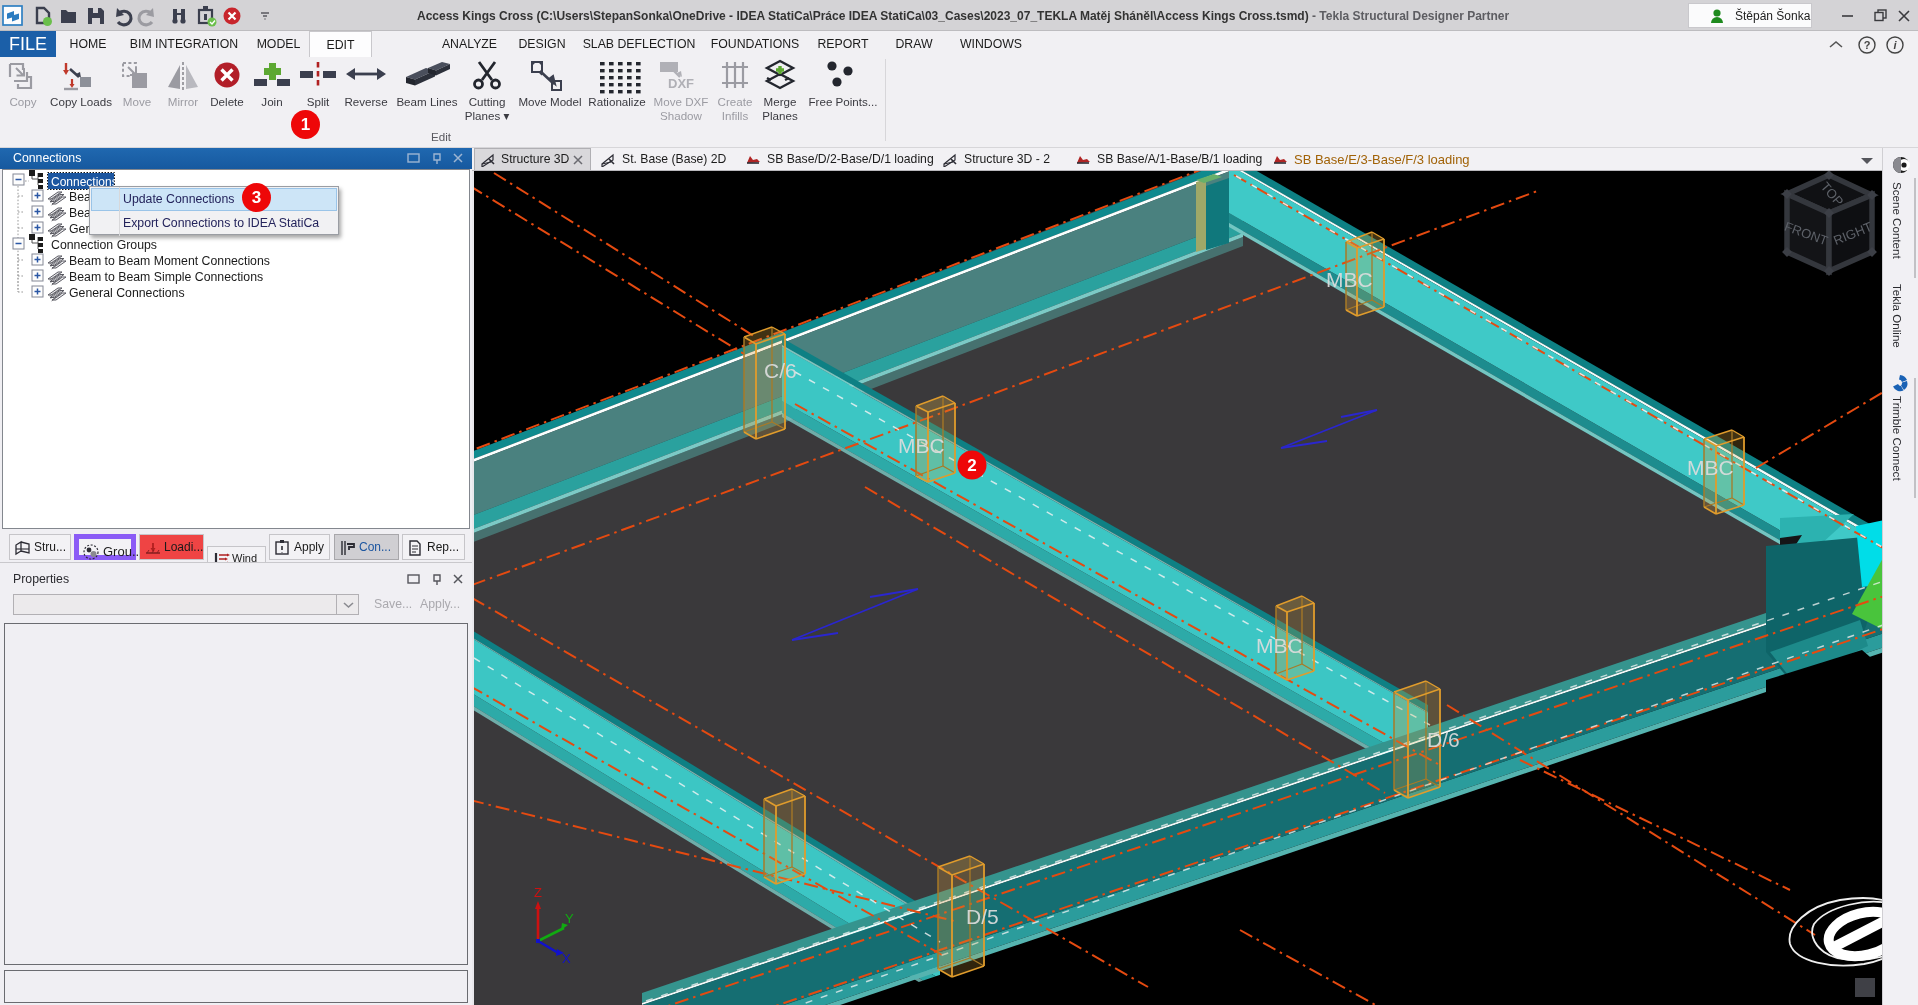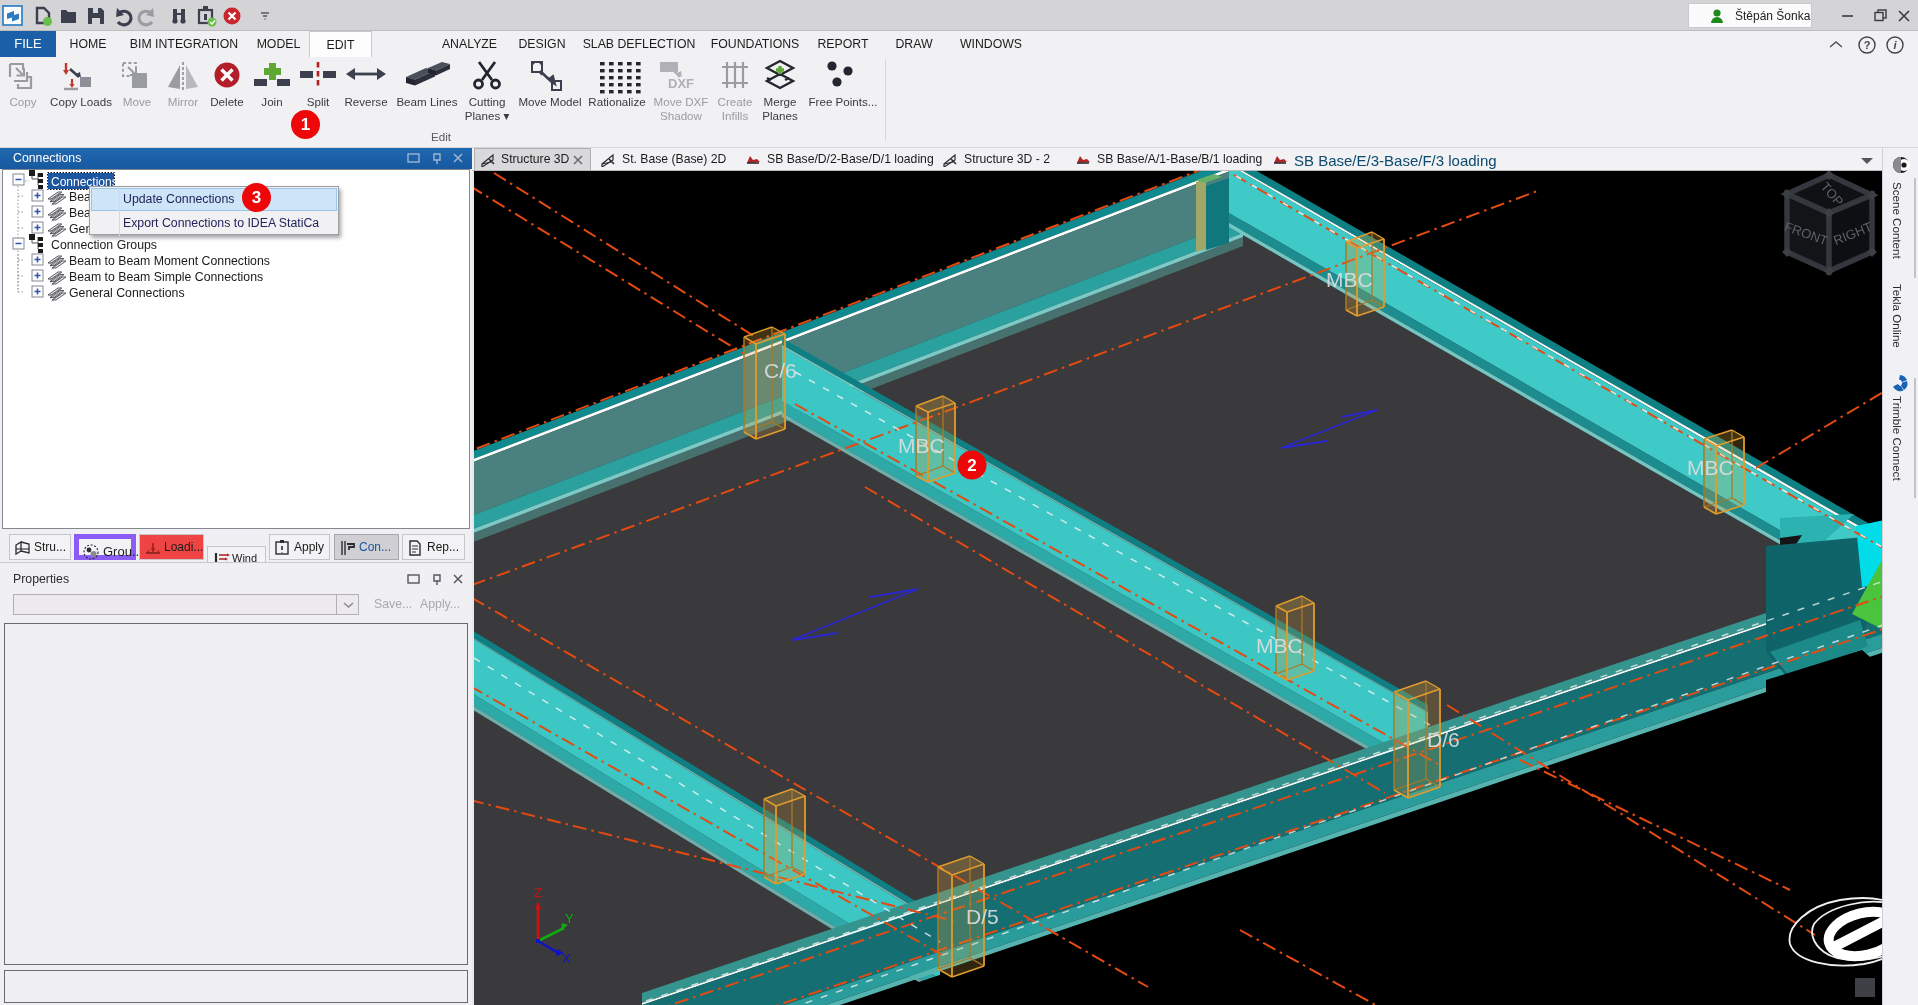--- a/index.html
+++ b/index.html
@@ -37,36 +37,37 @@
  <rect x="203" y="6" width="5" height="4" fill="#3b3f4e"></rect>
  <rect x="204" y="14" width="3" height="6" fill="#3b3f4e"></rect>
  <circle cx="212" cy="22" r="4.5" fill="#6abf4b"></circle>
  <path d="M210 22 l2 2 3 -3.5" stroke="#fff" stroke-width="1.4" fill="none"></path>
 
  <circle cx="232" cy="16" r="8.5" fill="#c8252c"></circle>
  <path d="M228.5 12.5 l7 7 M235.5 12.5 l-7 7" stroke="#fff" stroke-width="2.2"></path>
 
  <path d="M261 13 h8 M263 16 h4 M264.5 19 l1 0" stroke="#5a5a60" stroke-width="1.6"></path>
 </svg>
+<div class="abs" style="left:417px;top:9px;width:1110px;font-size:12px;color:#333;white-space:nowrap;"><b>Access Kings Cross (C:\Users\StepanSonka\OneDrive - IDEA StatiCa\Práce IDEA StatiCa\03_Cases\2023_07_TEKLA Matěj Sháněl\Access Kings Cross.tsmd)</b><span style="color:#5d5d62;font-weight:bold;"> - Tekla Structural Designer Partner</span></div>
 <div class="abs" style="left:1688px;top:3px;width:124px;height:25px;background:#fbfbfc;border:1px solid #c9c8cc;">
  <svg class="abs" style="left:20px;top:4px" width="16" height="16">
         <circle cx="8" cy="5" r="3.6" fill="#1e8a1e"></circle>
         <path d="M2 15 a6 6 0 0 1 12 0 z" fill="#1e8a1e"></path>
       </svg>
  <div class="abs" style="left:46px;top:5px;font-size:12px;color:#222;">Štěpán Šonka</div>
 </div>
 <svg class="abs" style="left:1730px;top:0" width="188" height="31">
  <path d="M112 16 h11" stroke="#3a3a3e" stroke-width="1.6"></path>
  <rect x="148" y="10" width="8" height="8" fill="none" stroke="#3a3a3e" stroke-width="1.4"></rect>
  <rect x="145" y="12.5" width="8" height="8" fill="#d4d3d6" stroke="#3a3a3e" stroke-width="1.4"></rect>
  <path d="M169 11 l10 10 M179 11 l-10 10" stroke="#3a3a3e" stroke-width="1.6"></path>
 </svg>
 </div>
 <div class="abs" style="left:0;top:31px;width:1918px;height:26px;background:#f1f0f3;">
-<div class="abs" style="left:0px;top:0;width:56px;height:26px;line-height:26px;text-align:center;font-size:13px;background:#1b5fa8;color:#fff;">FILE</div>
+<div class="abs" style="left:0px;top:0;width:56px;height:26px;line-height:26px;text-align:center;font-size:18px;background:#1b5fa8;color:#fff;">FILE</div>
 <div class="abs" style="left:56px;top:0;width:64px;height:26px;line-height:26px;text-align:center;font-size:12.3px;color:#1b1b1b;">HOME</div>
 <div class="abs" style="left:120px;top:0;width:128px;height:26px;line-height:26px;text-align:center;font-size:12.3px;color:#1b1b1b;">BIM INTEGRATION</div>
 <div class="abs" style="left:248px;top:0;width:61px;height:26px;line-height:26px;text-align:center;font-size:12.3px;color:#1b1b1b;">MODEL</div>
 <div class="abs" style="left:309px;top:0;width:63px;height:26px;line-height:26px;text-align:center;font-size:12.3px;background:#fdfdfe;color:#1b1b1b;border:1px solid #c9c8cc;border-bottom:none;">EDIT</div>
 <div class="abs" style="left:372px;top:0;width:61px;height:26px;line-height:26px;text-align:center;font-size:15px;color:#1b1b1b;margin-top:25px;">LOAD</div>
 <div class="abs" style="left:433px;top:0;width:73px;height:26px;line-height:26px;text-align:center;font-size:12.3px;color:#1b1b1b;">ANALYZE</div>
 <div class="abs" style="left:506px;top:0;width:72px;height:26px;line-height:26px;text-align:center;font-size:12.3px;color:#1b1b1b;">DESIGN</div>
 <div class="abs" style="left:578px;top:0;width:122px;height:26px;line-height:26px;text-align:center;font-size:12.3px;color:#1b1b1b;">SLAB DEFLECTION</div>
 <div class="abs" style="left:700px;top:0;width:110px;height:26px;line-height:26px;text-align:center;font-size:12.3px;color:#1b1b1b;">FOUNDATIONS</div>
 <div class="abs" style="left:810px;top:0;width:66px;height:26px;line-height:26px;text-align:center;font-size:12.3px;color:#1b1b1b;">REPORT</div>
@@ -431,21 +432,21 @@
     <div class="abs" style="left:492px;top:4px;font-size:12.2px;color:#1b1b1b;white-space:nowrap;">Structure 3D  -  2</div>
     <svg class="abs" style="left:603px;top:5px" width="17" height="13">
       <path d="M2 10 l3 -7 3 4 4 -1 3 3 z" fill="#b02424"></path>
       <path d="M2 10 h12" stroke="#2c2c34" stroke-width="1.6"></path>
     </svg>
     <div class="abs" style="left:625px;top:4px;font-size:12.2px;color:#1b1b1b;white-space:nowrap;">SB Base/A/1-Base/B/1 loading</div>
     <svg class="abs" style="left:800px;top:5px" width="17" height="13">
       <path d="M2 10 l3 -7 3 4 4 -1 3 3 z" fill="#b02424"></path>
       <path d="M2 10 h12" stroke="#2c2c34" stroke-width="1.6"></path>
     </svg>
-    <div class="abs" style="left:822px;top:4px;font-size:15px;color:#0c4a6e;white-space:nowrap;">SB Base/E/3-Base/F/3 loading</div>
+    <div class="abs" style="left:822px;top:4px;font-size:13px;color:#a16207;white-space:nowrap;">SB Base/E/3-Base/F/3 loading</div>
     <svg class="abs" style="left:1386px;top:7px" width="20" height="12">
       <path d="M3 3 l6 6 6 -6 z" fill="#55565c"></path>
     </svg>
   </div>
 <div class="abs" style="left:472px;top:171px;width:2px;height:834px;background:#e9e8ec;"></div>
 <div class="abs" style="left:474px;top:171px;width:1408px;height:834px;background:#000;overflow:hidden;">
 <svg width="1408" height="834">
 <polygon points="-2,281 758,-13 1410,415 169,836 -2,836" fill="#3a393b"></polygon>
 <polygon points="-16,286 769,-16 769,-8 -16,294" fill="#0f8a8e" fill-opacity="1"></polygon>
 <polygon points="-16,294 769,-8 769,-5 -16,297" fill="#fbfffe" fill-opacity="1"></polygon>

